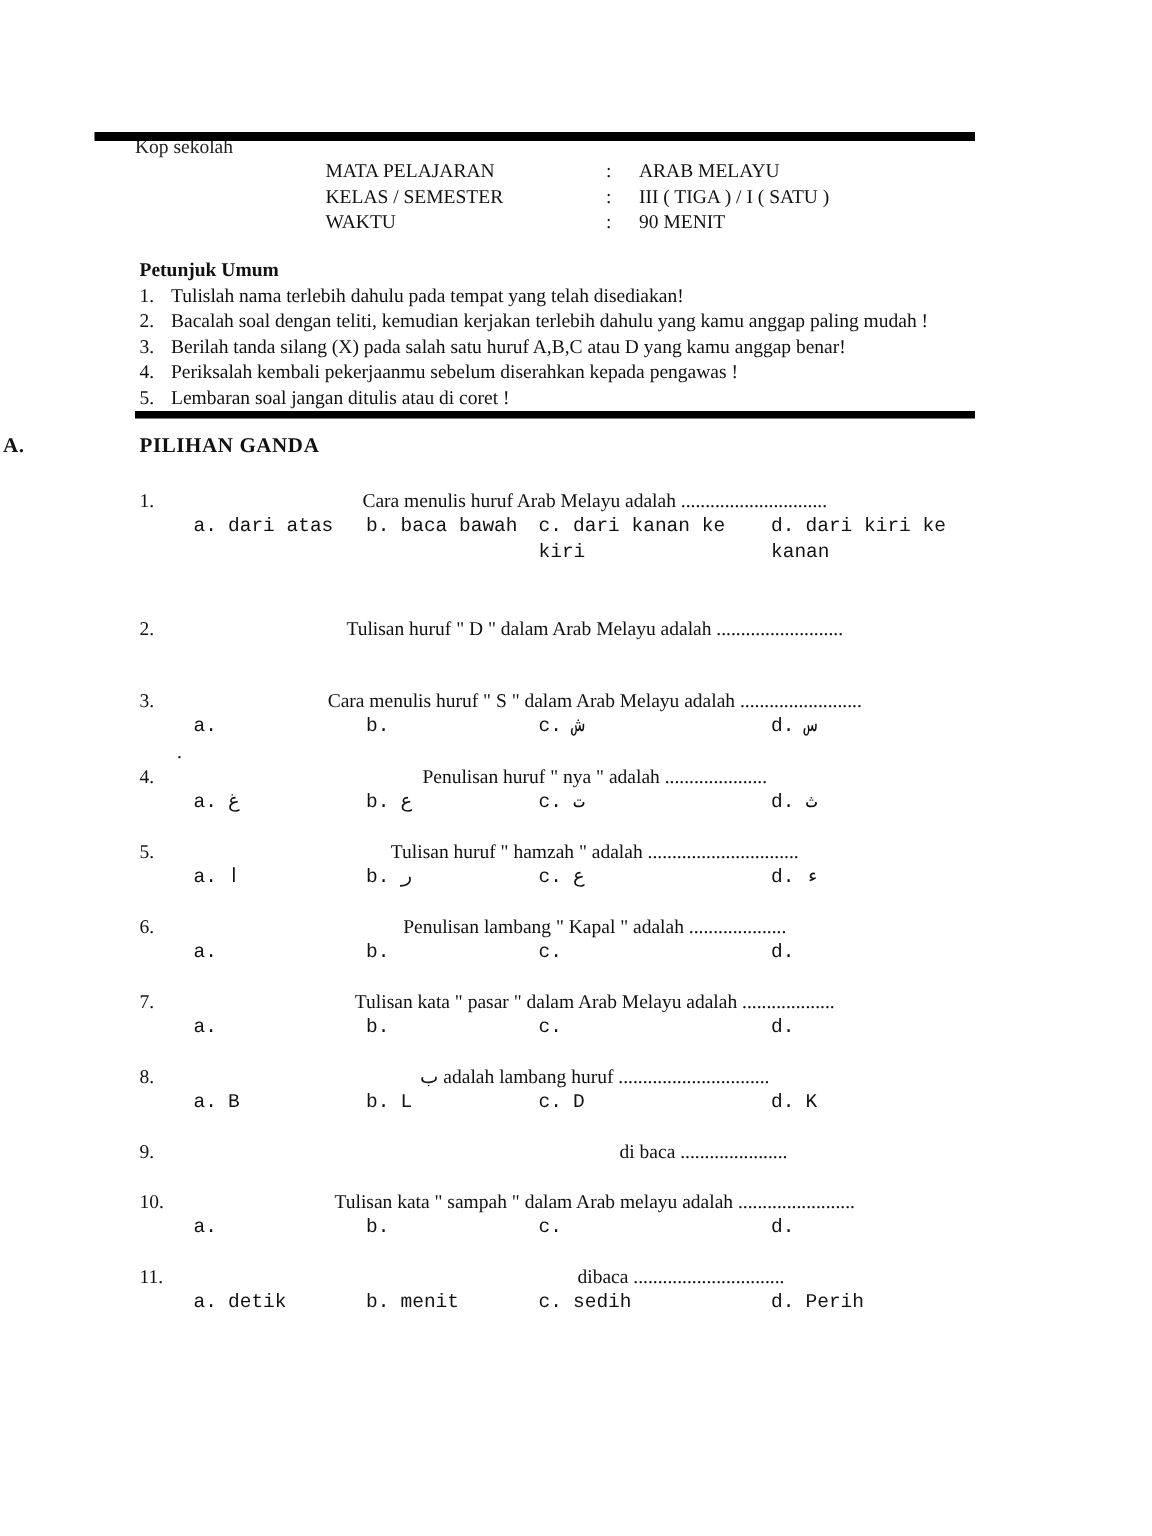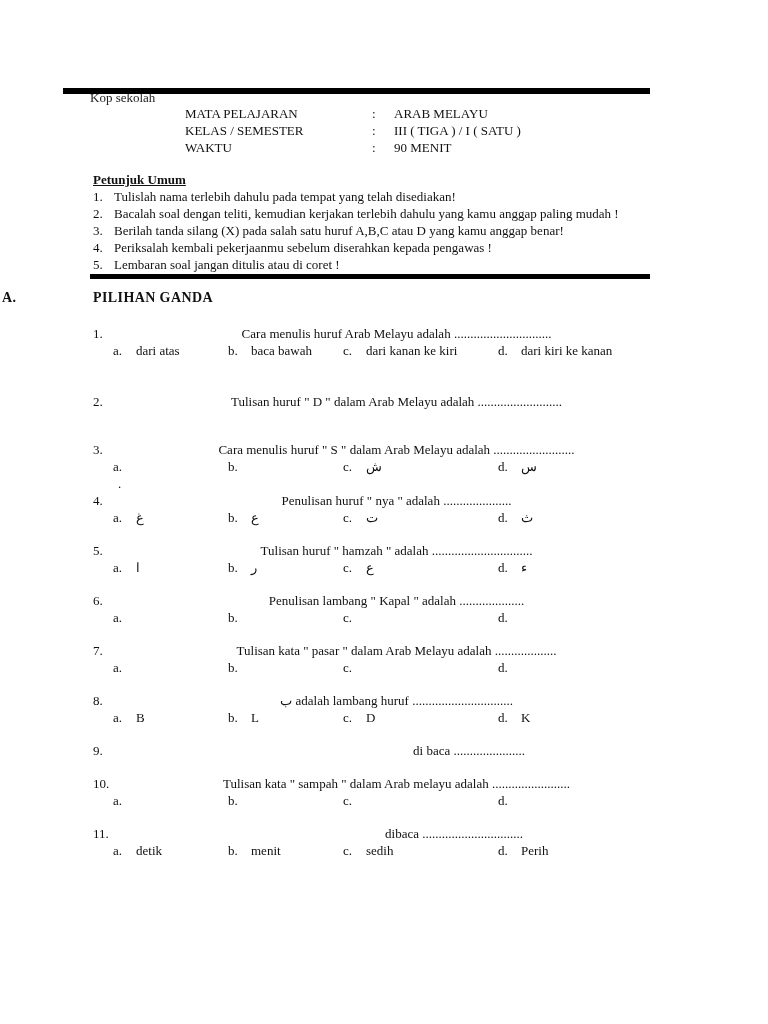--- a/index.html
+++ b/index.html
@@ -29,27 +29,26 @@
     z-index: 2;
     color: #222;
   }
   
   .doc {
     position: absolute;
     left: 93px; top: 105px;
     width: 582px;
   }
   .header-rows { margin-left: 92px; }
-  .header-row { display: flex; }
+  .header-row { display: flex; margin-left: 32px; }
   .header-row .label { width: 187px; flex: none; }
   .header-row .colon { width: 22px; flex: none; }
   .instr-title {
     margin-top: 15px;
     font-weight: bold;
-    text-decoration: underline;
   }
   .instr-list { }
   .instr-item { position: relative; padding-left: 21px; }
   .instr-item .inum { position: absolute; left: 0; top: 0; }
   .instr-item.justify { text-align: justify; }
   .divider {
     margin-top: 1px;
     margin-left: -3px;
     width: 560px; height: 5px;
     background: #000;
@@ -68,21 +67,22 @@
   .question.q1 { margin-bottom: 34px; }
   .question.q2 { margin-bottom: 31px; }
   .question.q3 { margin-bottom: 0; }
   .q-line { display: flex; }
   .q-num { width: 25px; flex: none; }
   .q-text { flex: 1; text-align: center; }
   .q-gap { display: inline-block; height: 1px; }
   .options {
     display: grid;
     grid-template-columns: 115px 115px 155px 1fr;
-    margin-left: 20px;
+    margin-left: 36px;
+    font-family: Liberation Mono, monospace;
   }
   .opt-letter { display: inline-block; width: 23px; }
   .stray { margin-left: 25px; }
 </style>
 </head>
 <body>
 
 <div class="page">
 
   <div class="kop">Kop sekolah</div>

